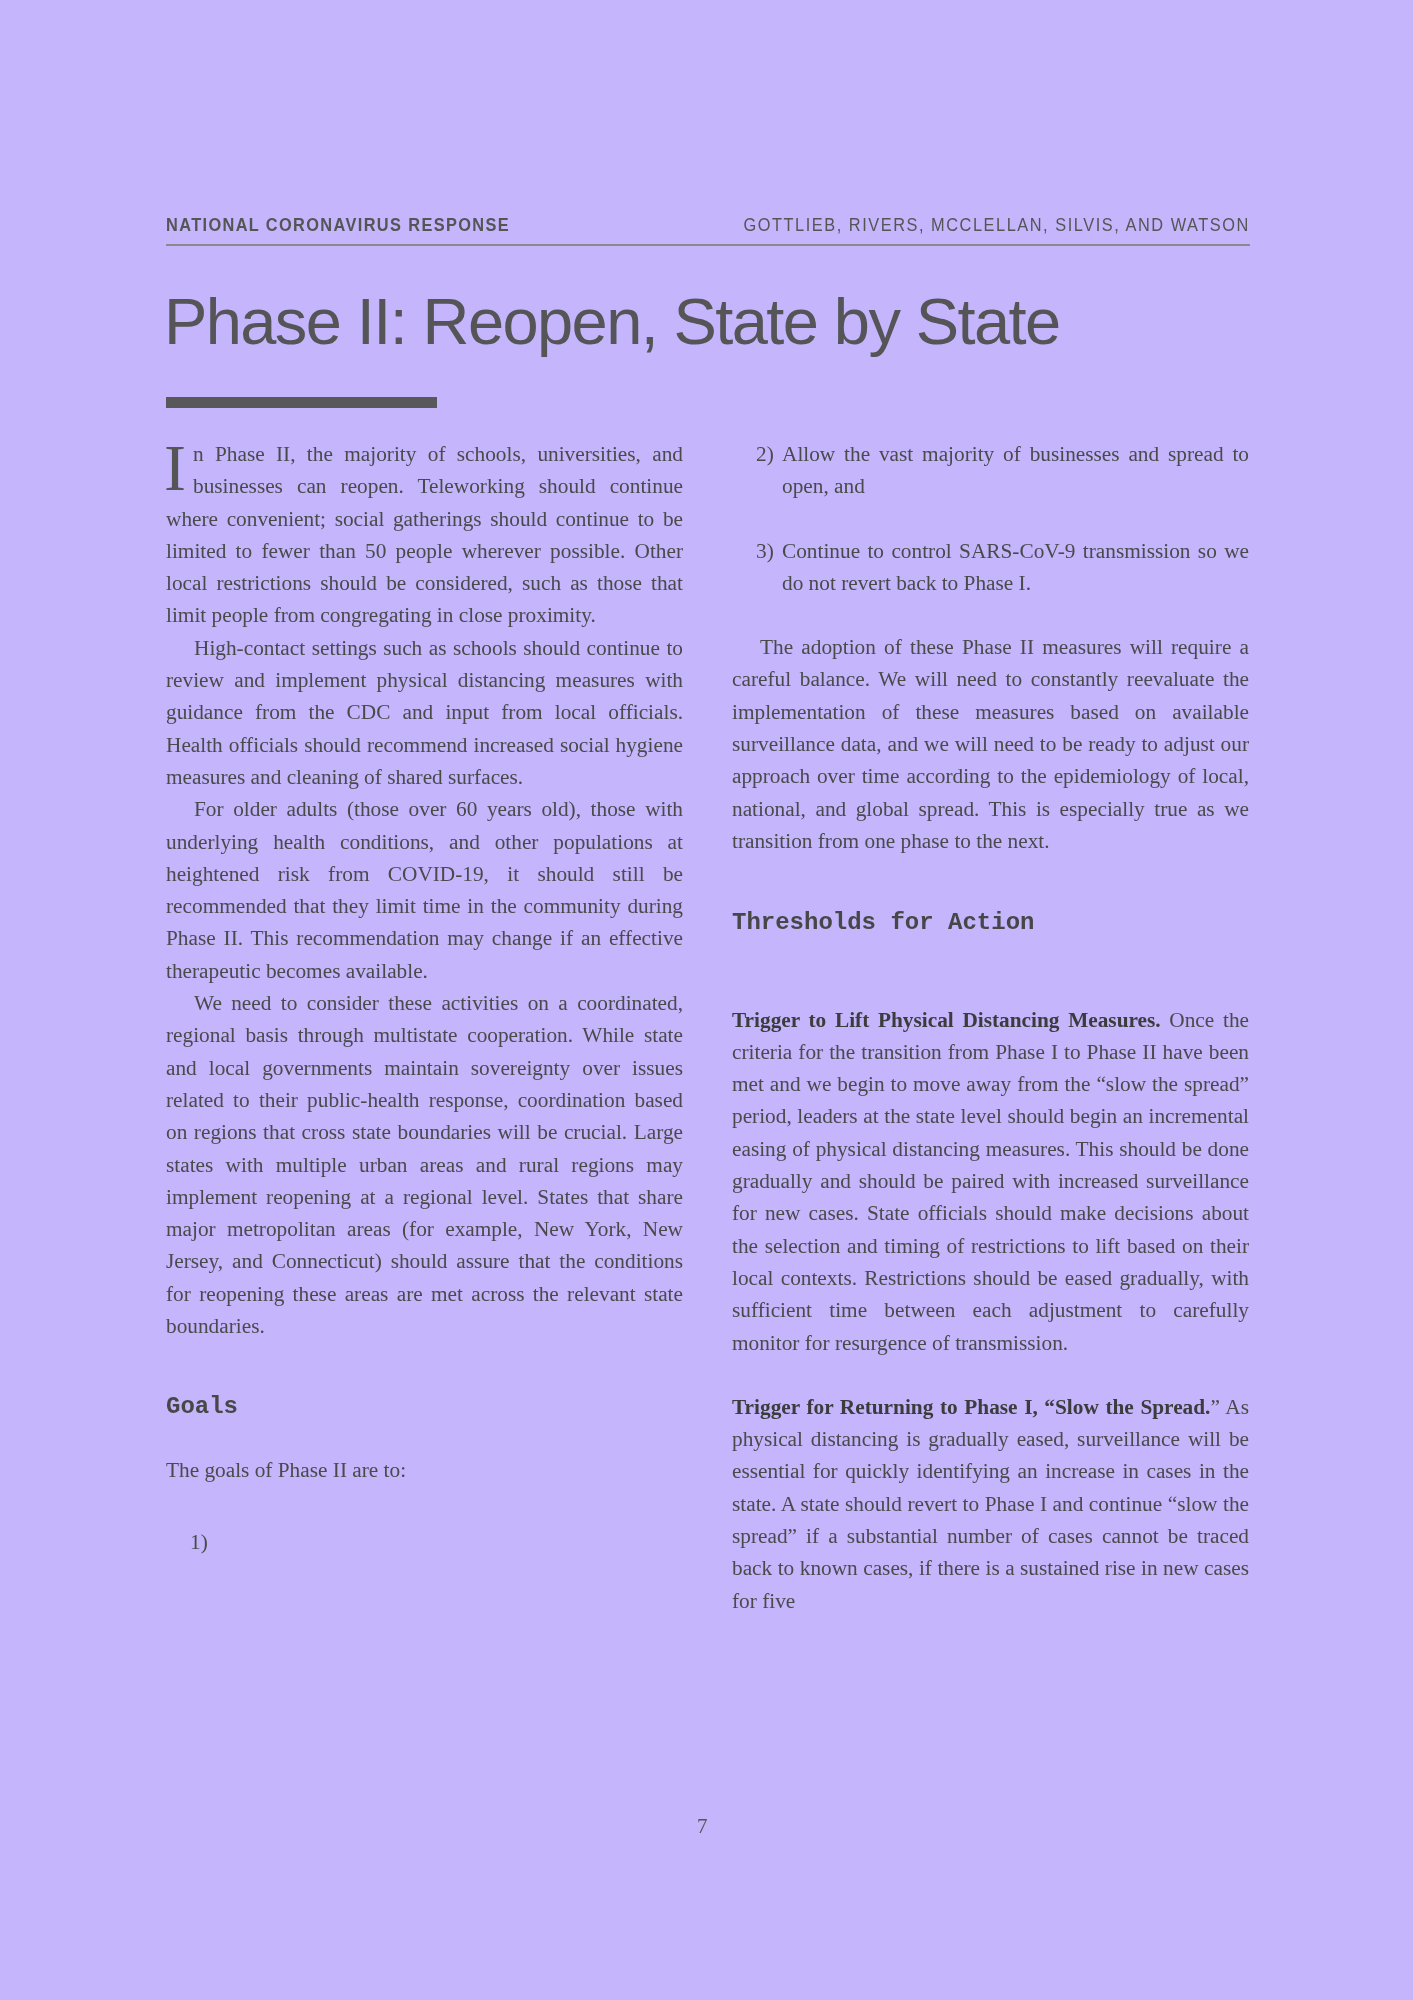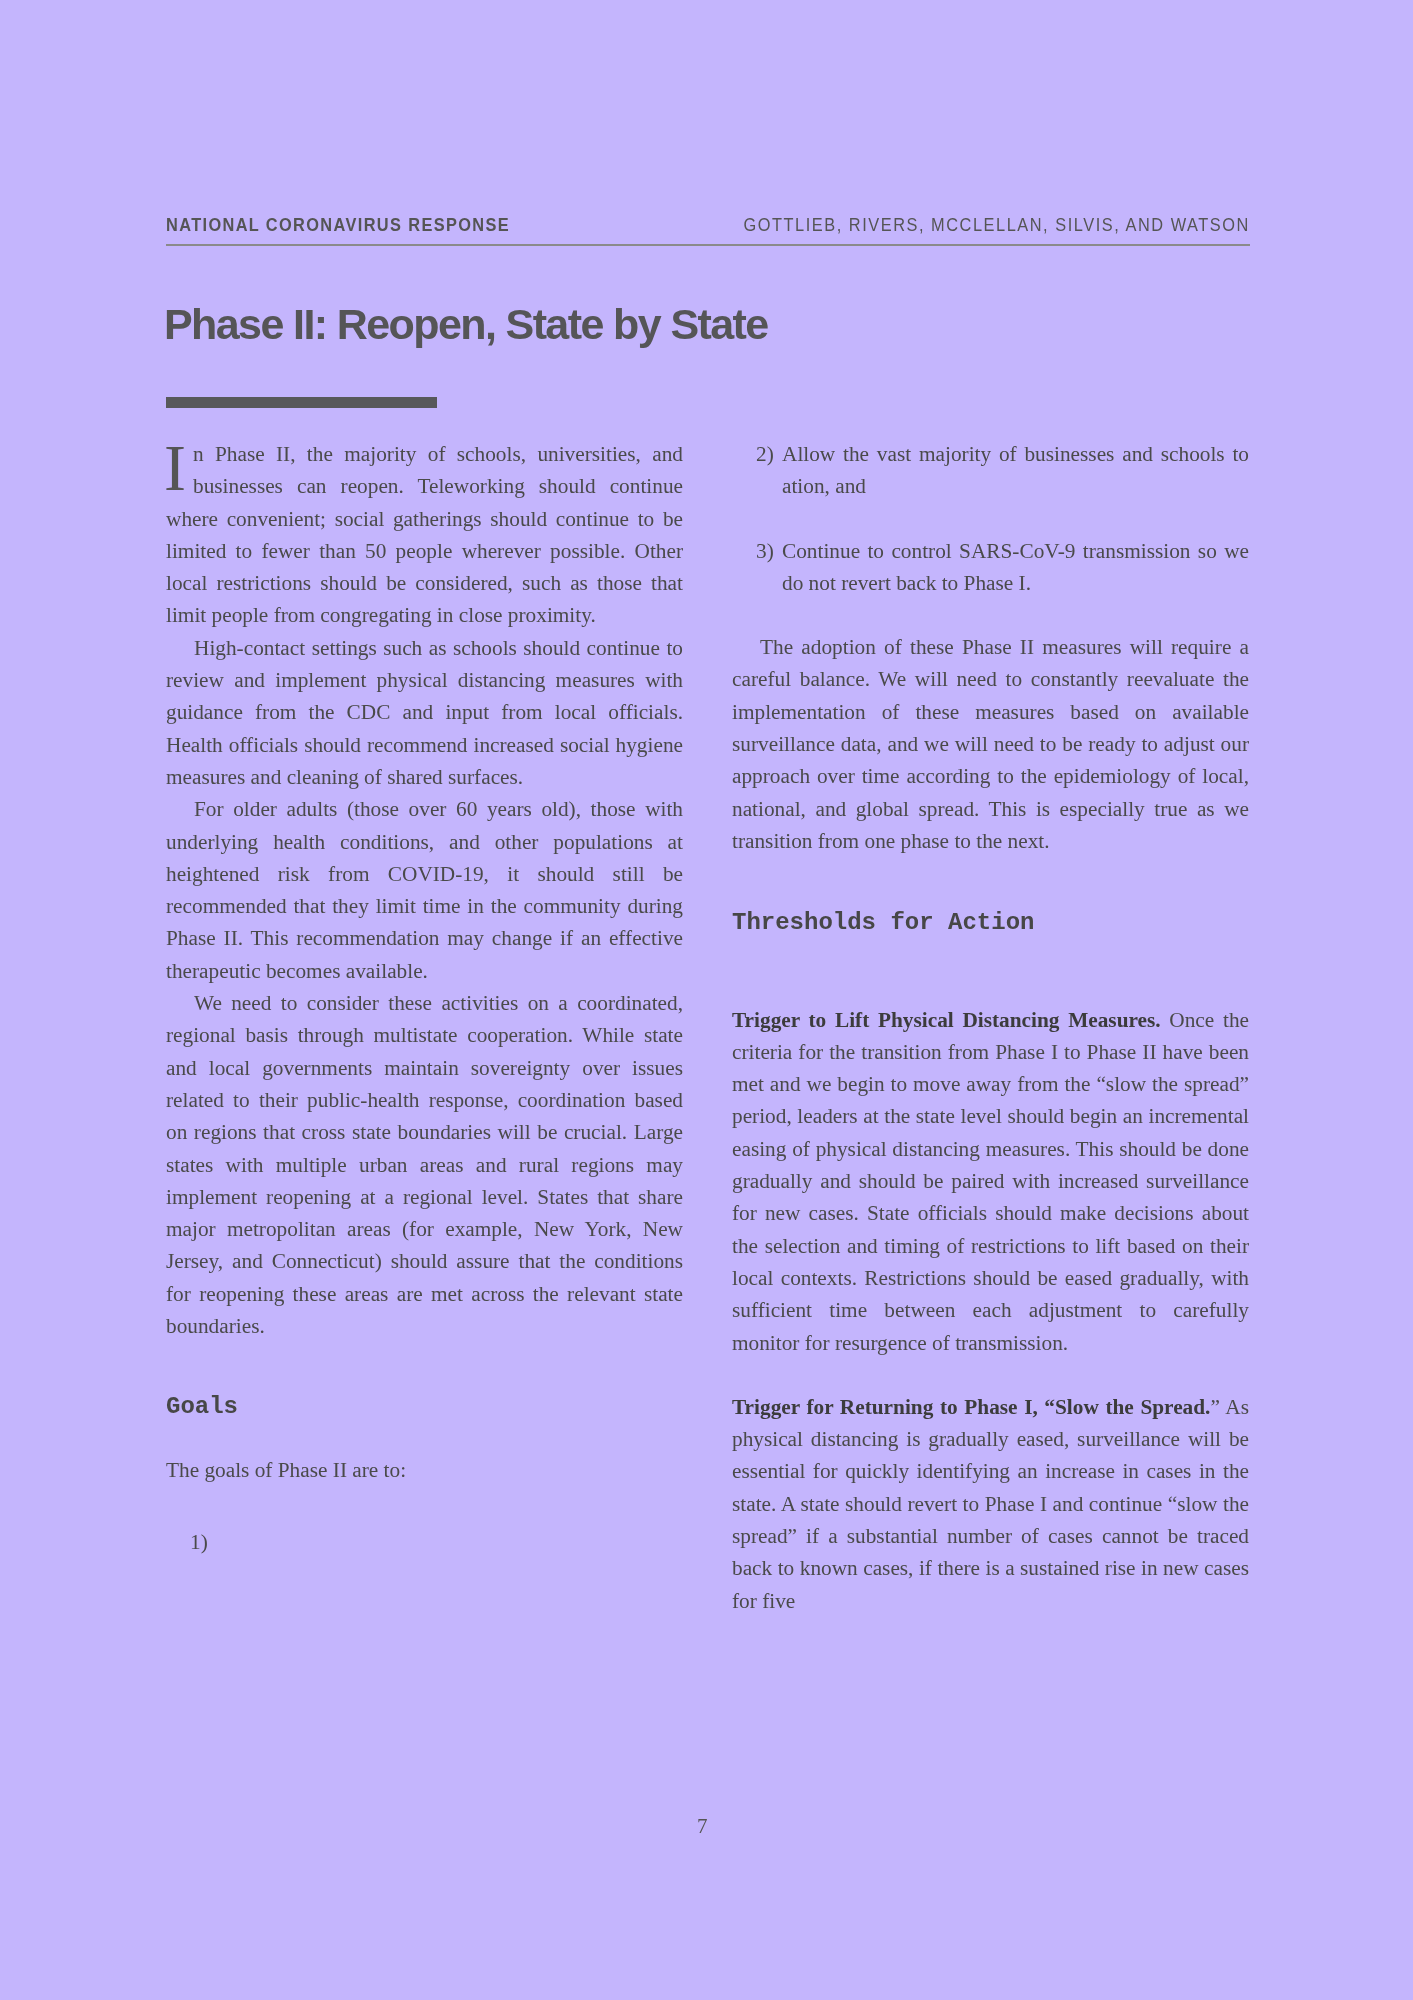--- a/index.html
+++ b/index.html
@@ -10,23 +10,23 @@
       position: absolute; left: 166px; top: 212px; width: 1084px; height: 32px;
       border-bottom: 2px solid #8a8a8a;
       font-family: "Liberation Sans", sans-serif;
       font-weight: bold; font-size: 19px; letter-spacing: 1.6px; color: #555;
       transform-origin: left top;
     }
     .running-header .left { position: absolute; left: 0; top: 2px; transform: scaleX(0.86); transform-origin: left top; }
     .running-header .right { position: absolute; right: 0; top: 2px; font-weight: normal; letter-spacing: 1.8px; transform: scaleX(0.86); transform-origin: right top; }
 
     .title {
-      position: absolute; left: 164px; top: 300px;
-      font-family: "Liberation Sans", sans-serif; font-weight: bold;
-      font-size: 43px; color: #555557; letter-spacing: -1.6px; white-space: nowrap;
+      position: absolute; left: 164px; top: 284px;
+      font-family: "Liberation Sans", sans-serif; font-weight: normal;
+      font-size: 65px; color: #555557; letter-spacing: -1.6px; white-space: nowrap;
     }
     .title-rule { position: absolute; left: 166px; top: 397px; width: 271px; height: 11px; background: #58585a; }
 
     .col { position: absolute; top: 438px; width: 517px;
       font-family: "Liberation Serif", serif; font-size: 21.3px; line-height: 32.3px; color: #4a4a4a; }
     .col-left { left: 166px; }
     .col-right { left: 732px; }
     .col p { margin: 0; text-align: justify; hyphens: manual; }
     .col p.indent { text-indent: 28px; }
     .dropcap-wrap { position: relative; }
@@ -62,21 +62,21 @@
     <h2 class="heading" style="margin-top:49px; margin-bottom:30px;">Goals</h2>
     <p style="margin-bottom:40px;">The goals of Phase II are to:</p>
     <div class="list-item">
       <span class="num">1)</span>
     </div>
   </div>
 
   <div class="col col-right">
     <div class="list-item" style="padding-left:50px;">
       <span class="num" style="left:24px;">2)</span>
-      <span class="txt">Allow the vast majority of businesses and schools to ation, and</span>
+      <span class="txt">Allow the vast majority of businesses and spread to open, and</span>
     </div>
     <div class="list-item" style="padding-left:50px; margin-top:32px;">
       <span class="num" style="left:24px;">3)</span>
       <span class="txt">Continue to control SARS-CoV-9 transmission so we do not revert back to Phase I.</span>
     </div>
     <p class="indent" style="margin-top:32px;">The adoption of these Phase II measures will require a careful balance. We will need to constantly reevaluate the implementation of these measures based on available surveillance data, and we will need to be ready to adjust our approach over time accord­ing to the epidemiology of local, national, and global spread. This is especially true as we transition from one phase to the next.</p>
 
     <h2 class="heading" style="margin-top:50px; margin-bottom:64px;">Thresholds for Action</h2>
 
     <p><span class="bold-lead">Trigger to Lift Physical Distancing Measures.</span><span> Once the criteria for the transition from Phase I to Phase II have been met and we begin to move away from the “slow the spread” period, leaders at the state level should begin an incremental easing of physical distancing measures. This should be done gradually and should be paired with increased surveillance for new cases. State officials should make decisions about the selection and timing of restrictions to lift based on their local contexts. Restrictions should be eased gradually, with sufficient time between each adjustment to carefully monitor for resurgence of transmission.</span></p>

